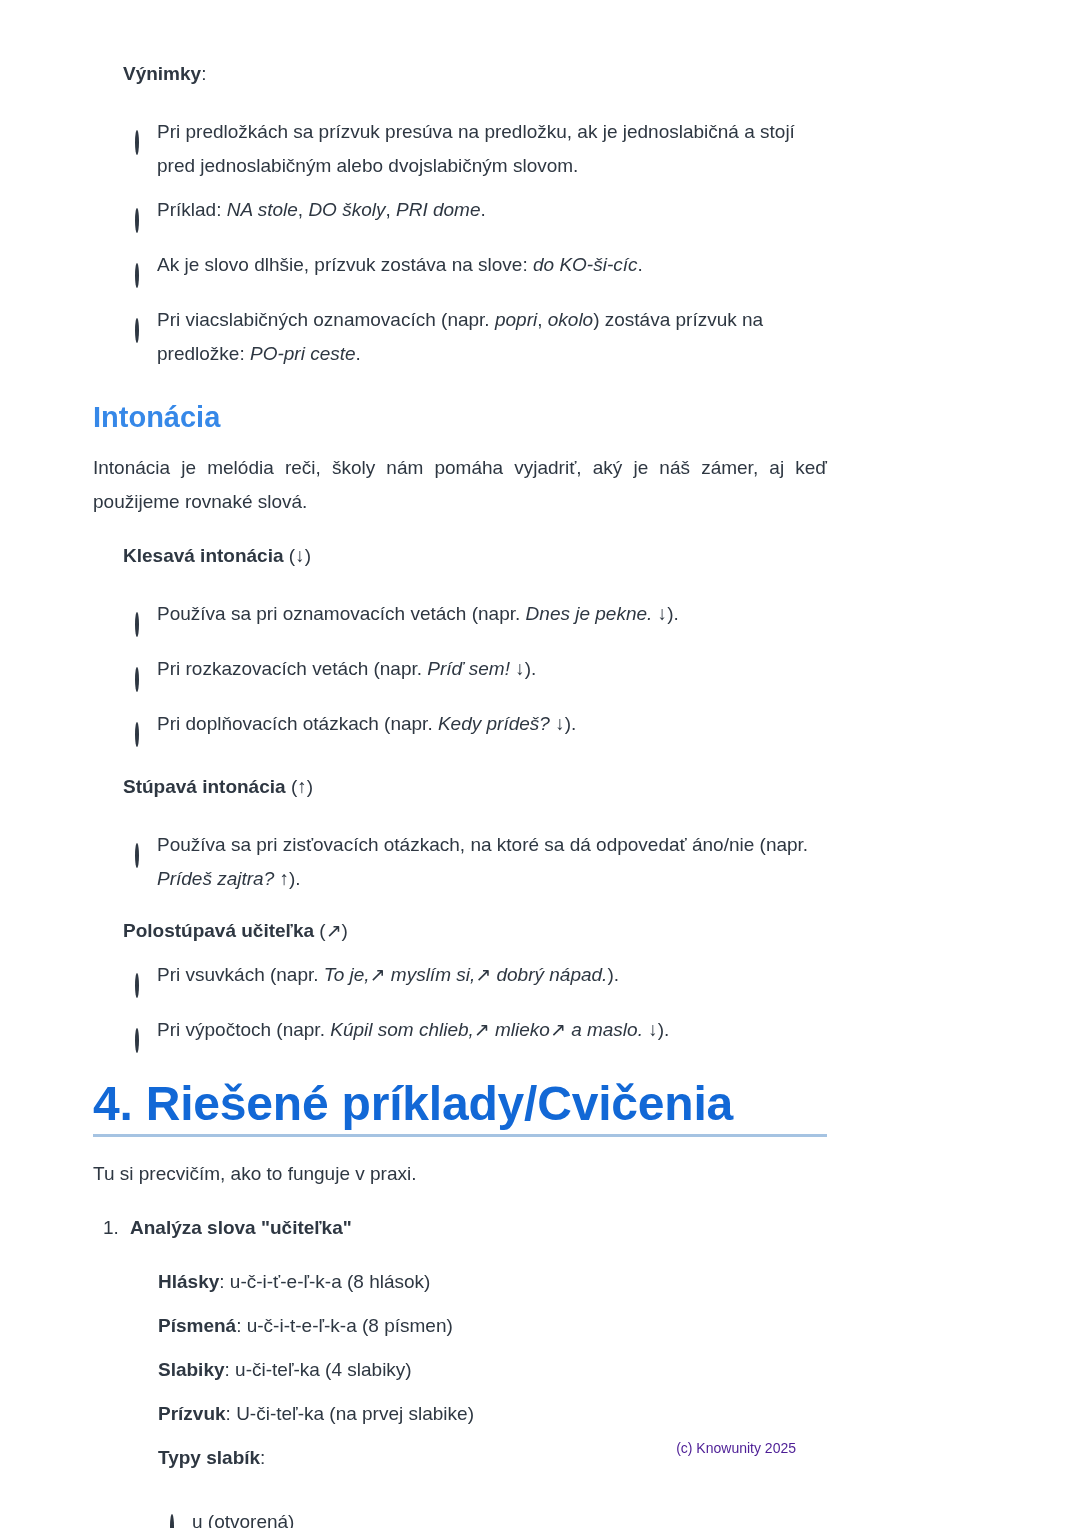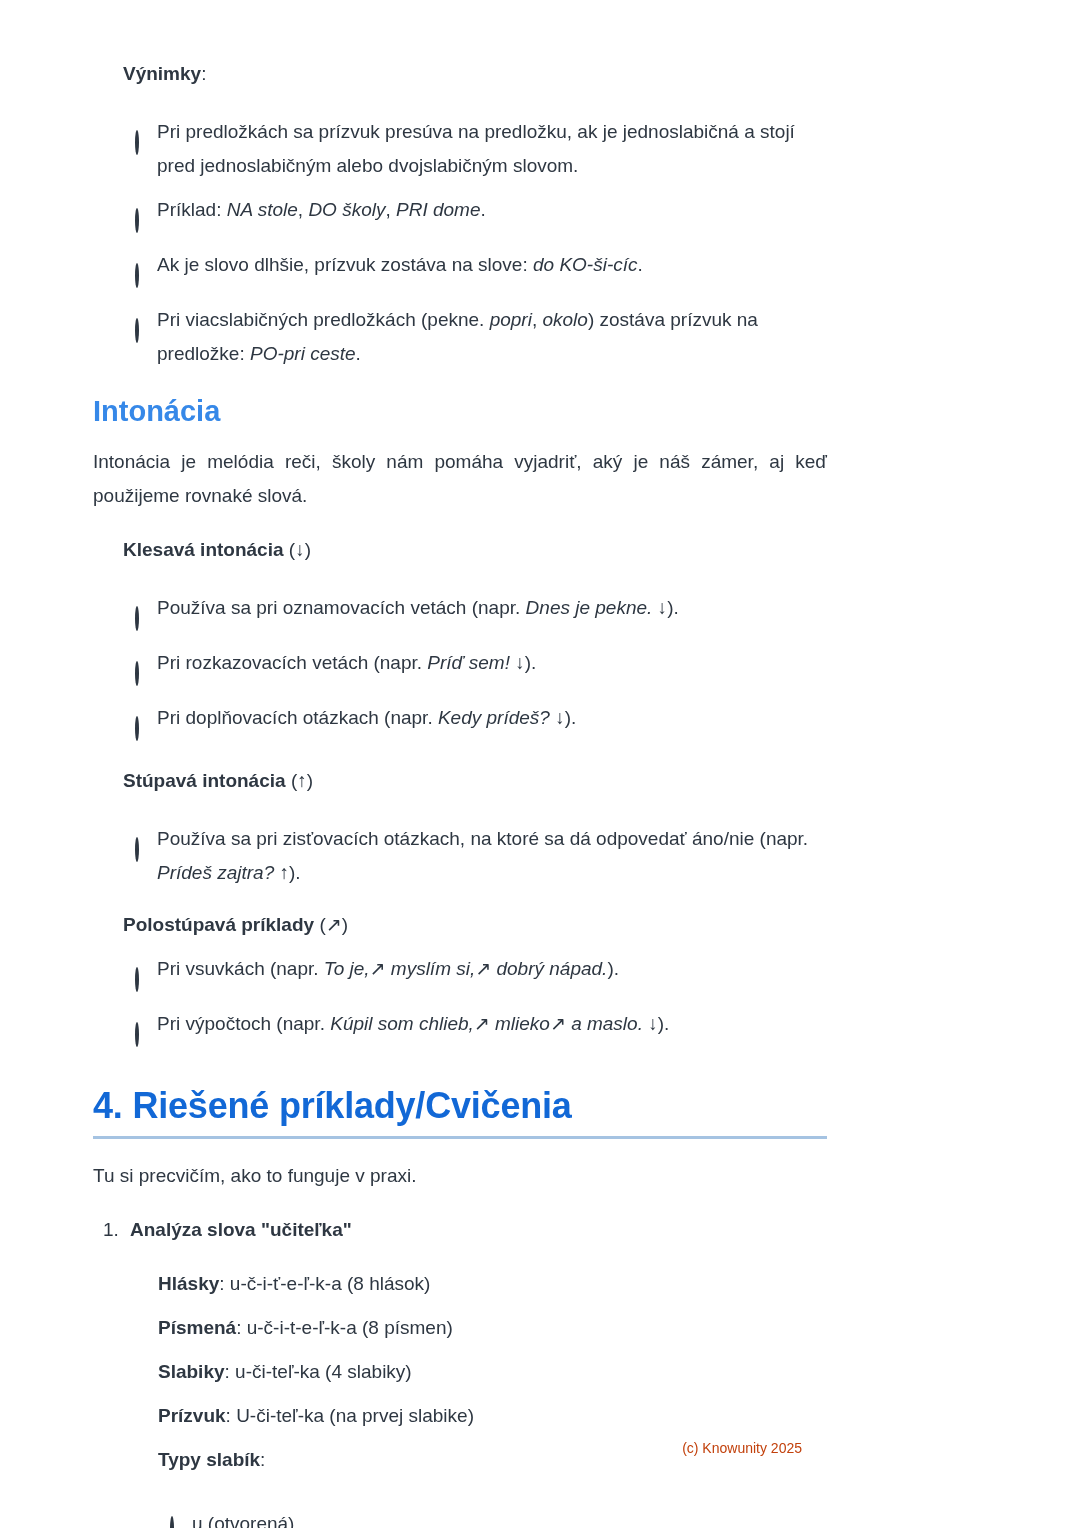--- a/index.html
+++ b/index.html
@@ -39,35 +39,35 @@
   .numrow { display:flex; padding-left:10px; }
   .num { flex:0 0 27px; }
 
   .mt8  { margin-top:24px; }
   .mt10 { margin-top:10px; }
   .mt14 { margin-top:14px; }
   .mt18 { margin-top:18px; }
   .mt20 { margin-top:20px; }
 
   h2.sec-blue {
-    margin-top:20px;
+    margin-top:26px;
     font-size:29px; line-height:40px; font-weight:700; color:#3688e8;
   }
   h1.sec-blue-big {
-    margin-top:32px;
-    font-size:36px; line-height:44px; font-weight:700; color:#1268d6;
+    margin-top:24px;
+    font-size:48px; line-height:44px; font-weight:700; color:#1268d6;
     letter-spacing:-0.2px;
   }
   .rule { margin-top:8px; height:3px; width:734px; background:#a5c3e2; border:0; }
 
   p.justify { text-align:justify; }
 
   .watermark {
-    position:absolute; top:1438px; right:72px;
-    font-size:14px; line-height:20px; color:#c2410c;
+    position:absolute; top:1438px; right:78px;
+    font-size:14px; line-height:20px; color:#4c1d95;
   }
 </style>
 </head>
 <body>
 
 <div class="page">
 
   <div class="margin-strip"></div>
 
   <div class="content">
@@ -83,21 +83,21 @@
     <div class="li2 mt10">
       <span class="mk2"><span class="circ"></span></span>
       <span class="txt"><span>Príklad: </span><span class="i">NA stole</span><span>, </span><span class="i">DO školy</span><span>, </span><span class="i">PRI dome</span><span>.</span></span>
     </div>
     <div class="li2 mt10">
       <span class="mk2"><span class="circ"></span></span>
       <span class="txt"><span>Ak je slovo dlhšie, prízvuk zostáva na slove: </span><span class="i">do KO-ši-cíc</span><span>.</span></span>
     </div>
     <div class="li2 mt10">
       <span class="mk2"><span class="circ"></span></span>
-      <span class="txt"><span>Pri viacslabičných predložkách (pekne. </span><span class="i">popri</span><span>, </span><span class="i">okolo</span><span>) zostáva prízvuk na predložke: </span><span class="i">PO-pri ceste</span><span>.</span></span>
+      <span class="txt"><span>Pri viacslabičných oznamovacích (napr. </span><span class="i">popri</span><span>, </span><span class="i">okolo</span><span>) zostáva prízvuk na predložke: </span><span class="i">PO-pri ceste</span><span>.</span></span>
     </div>
 
     <h2 class="sec-blue">Intonácia</h2>
     <p class="justify mt14">Intonácia je melódia reči, školy nám pomáha vyjadriť, aký je náš zámer, aj keď použijeme rovnaké slová.</p>
 
     <div class="li1 mt20">
       <span class="mk1"><span class="dot"></span></span>
       <span class="txt"><span class="b">Klesavá intonácia</span><span> (↓)</span></span>
     </div>
     <div class="li2 mt8">
@@ -117,21 +117,21 @@
       <span class="mk1"><span class="dot"></span></span>
       <span class="txt"><span class="b">Stúpavá intonácia</span><span> (↑)</span></span>
     </div>
     <div class="li2 mt8">
       <span class="mk2"><span class="circ"></span></span>
       <span class="txt"><span>Používa sa pri zisťovacích otázkach, na ktoré sa dá odpovedať áno/nie (napr. </span><span class="i">Prídeš zajtra? ↑</span><span>).</span></span>
     </div>
 
     <div class="li1 mt18">
       <span class="mk1"><span class="dot"></span></span>
-      <span class="txt"><span class="b">Polostúpavá príklady</span><span> (↗)</span></span>
+      <span class="txt"><span class="b">Polostúpavá učiteľka</span><span> (↗)</span></span>
     </div>
     <div class="li2 mt10">
       <span class="mk2"><span class="circ"></span></span>
       <span class="txt"><span>Pri vsuvkách (napr. </span><span class="i">To je,↗ myslím si,↗ dobrý nápad.</span><span>).</span></span>
     </div>
     <div class="li2 mt10">
       <span class="mk2"><span class="circ"></span></span>
       <span class="txt"><span>Pri výpočtoch (napr. </span><span class="i">Kúpil som chlieb,↗ mlieko↗ a maslo. ↓</span><span>).</span></span>
     </div>
 

